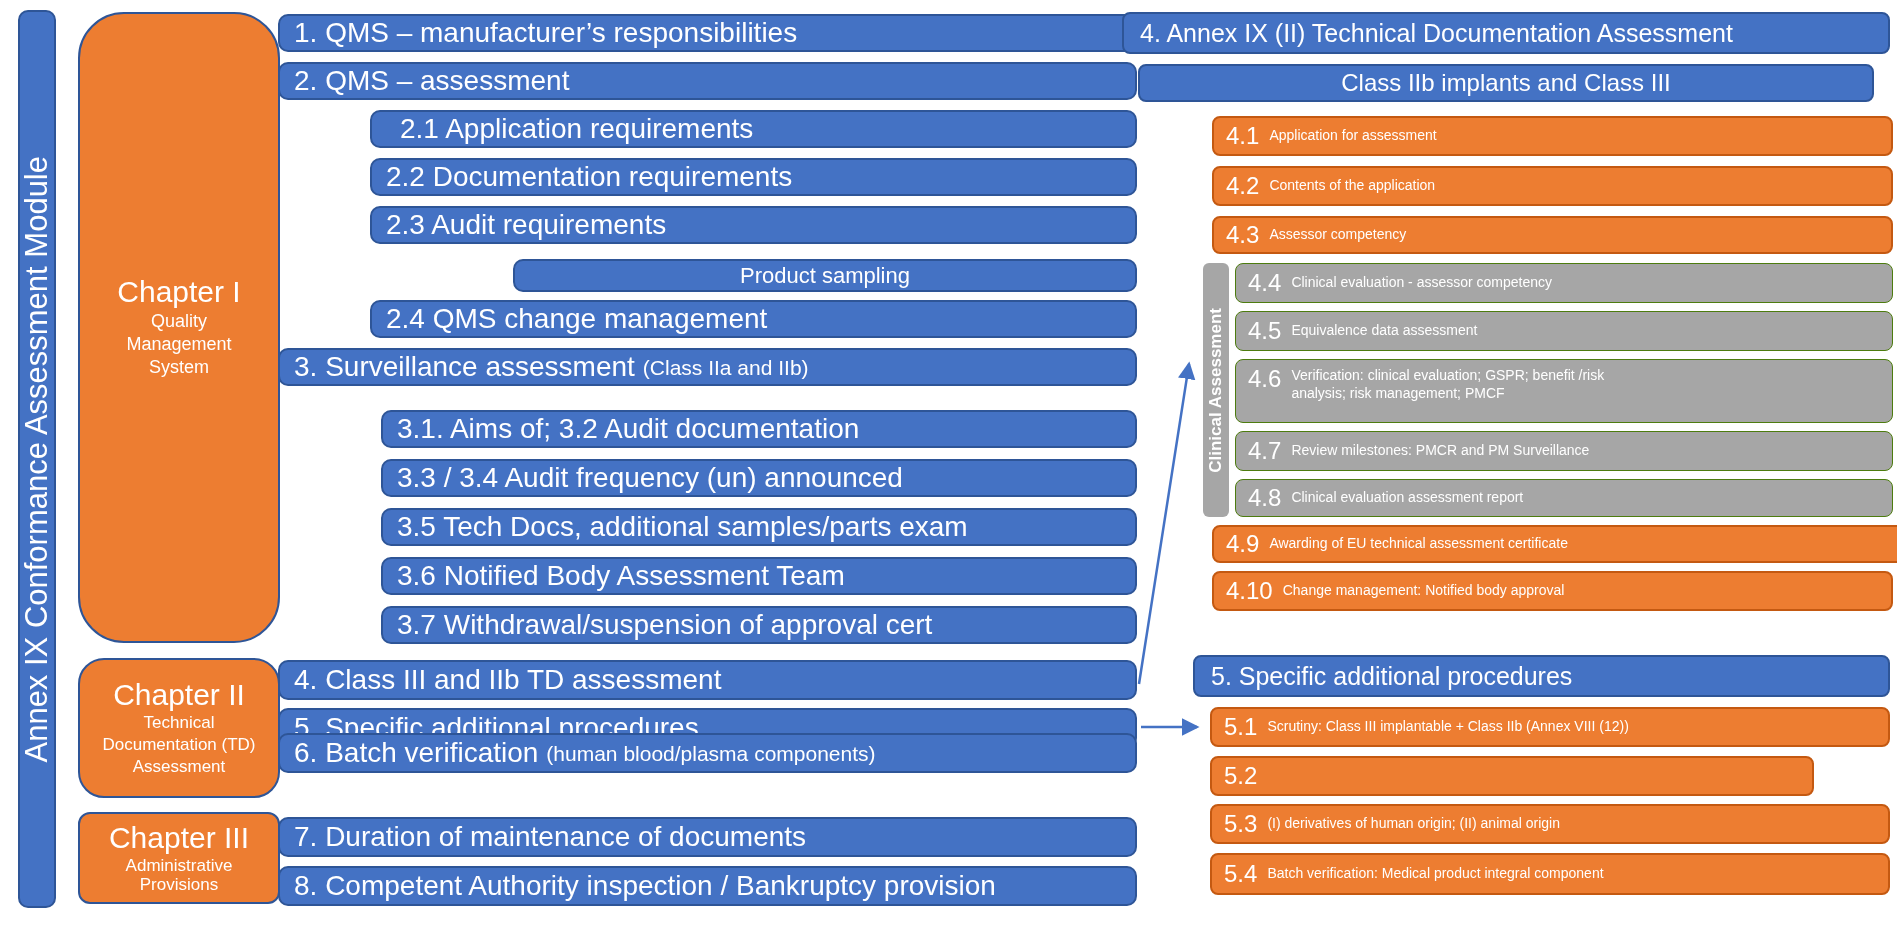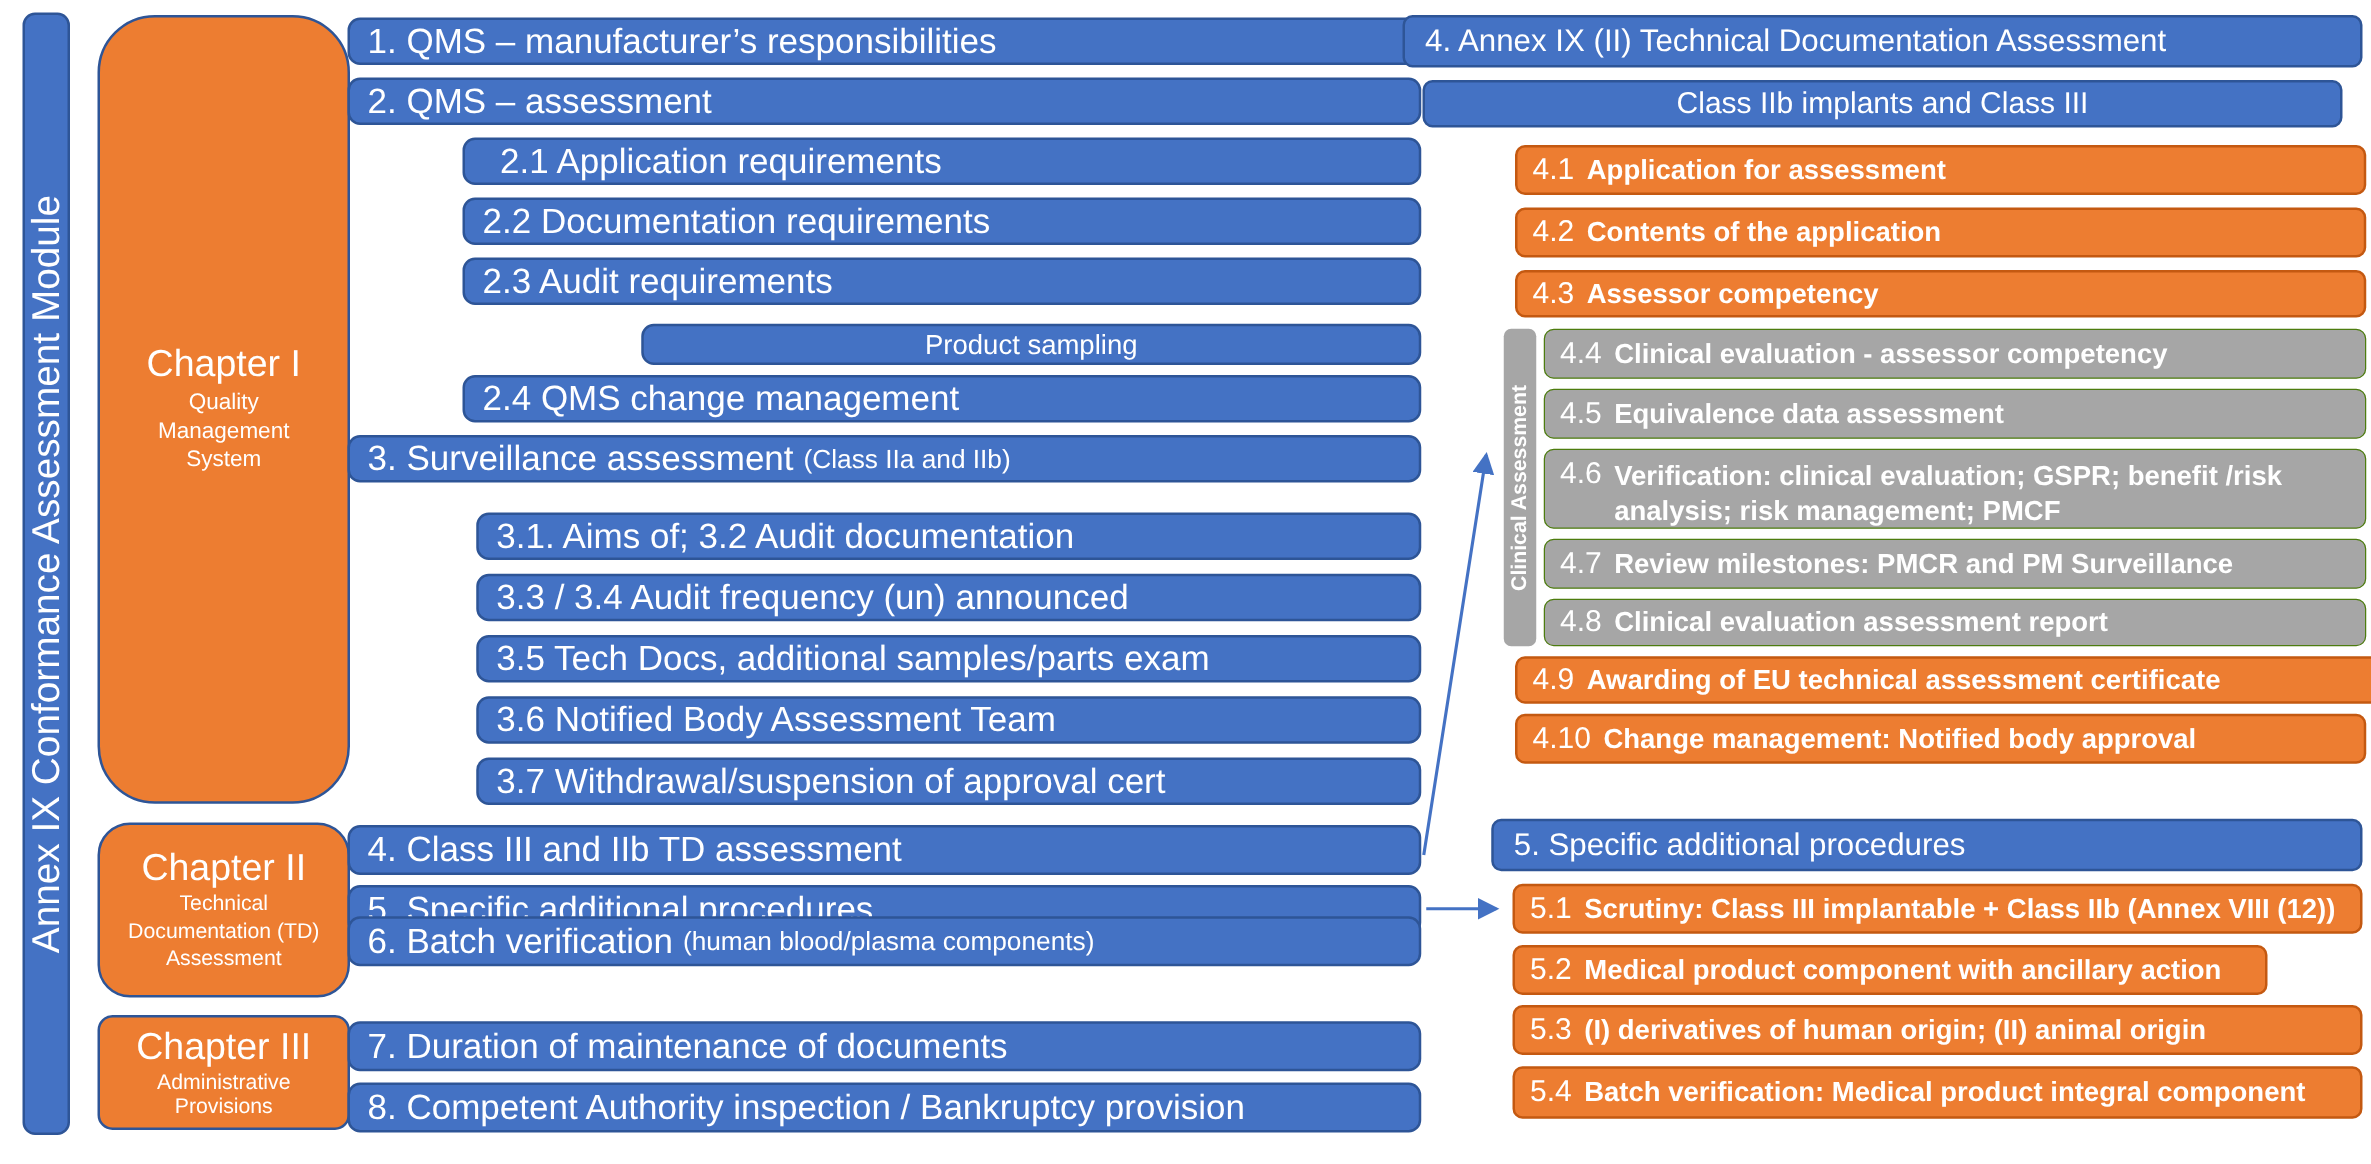--- a/index.html
+++ b/index.html
@@ -40,21 +40,21 @@
   }
   .chapter .ctitle{font-size:30px;line-height:1.15;}
   .chapter .csub{font-size:18px;line-height:1.3;width:165px;text-align:center;}
   
   .rbar{
     position:absolute;box-sizing:border-box;height:40px;
     border-radius:8px;display:flex;align-items:center;gap:10px;
     padding:0 12px;white-space:nowrap;
   }
   .rbar .num{font-size:24px;line-height:1;}
-  .rbar .txt{font-size:22px;line-height:1.25;font-weight:bold;}
+  .rbar .txt{font-size:14px;line-height:1.25;}
   .ob{background:#ED7D31;border:2.5px solid #C45911;}
   .gb{background:#A6A6A6;border:1px solid #4d7c0f;}
   .bh{background:#4472C4;border:2.5px solid #2E5597;font-size:25px;border-radius:8px;}
   .header-bar{position:absolute;box-sizing:border-box;height:42px;display:flex;align-items:center;padding:0 16px;white-space:nowrap;}
   .center{justify-content:center;padding:0;}
   .clin-tab{
     position:absolute;left:1203px;top:263px;width:26px;height:254px;
     background:#A6A6A6;border-radius:6px;
     display:flex;align-items:center;justify-content:center;
   }
@@ -202,21 +202,20 @@
 
   <div class="header-bar bh" style="left:1193px;top:655px;width:697px;">
       <span>5. Specific additional procedures</span>
     </div>
   <div class="rbar ob" style="left:1210px;top:707px;width:680px;">
       <span class="num">5.1</span>
       <span class="txt">Scrutiny: Class III implantable + Class IIb (Annex VIII (12))</span>
     </div>
   <div class="rbar ob" style="left:1210px;top:756px;width:604px;">
       <span class="num">5.2</span>
-      <span class="txt">Medical product component with ancillary action</span>
     </div>
   <div class="rbar ob" style="left:1210px;top:804px;width:680px;">
       <span class="num">5.3</span>
       <span class="txt">(I) derivatives of human origin; (II) animal origin</span>
     </div>
   <div class="rbar ob" style="left:1210px;top:853px;width:680px;height:42px;">
       <span class="num">5.4</span>
       <span class="txt">Batch verification: Medical product integral component</span>
     </div>
 

